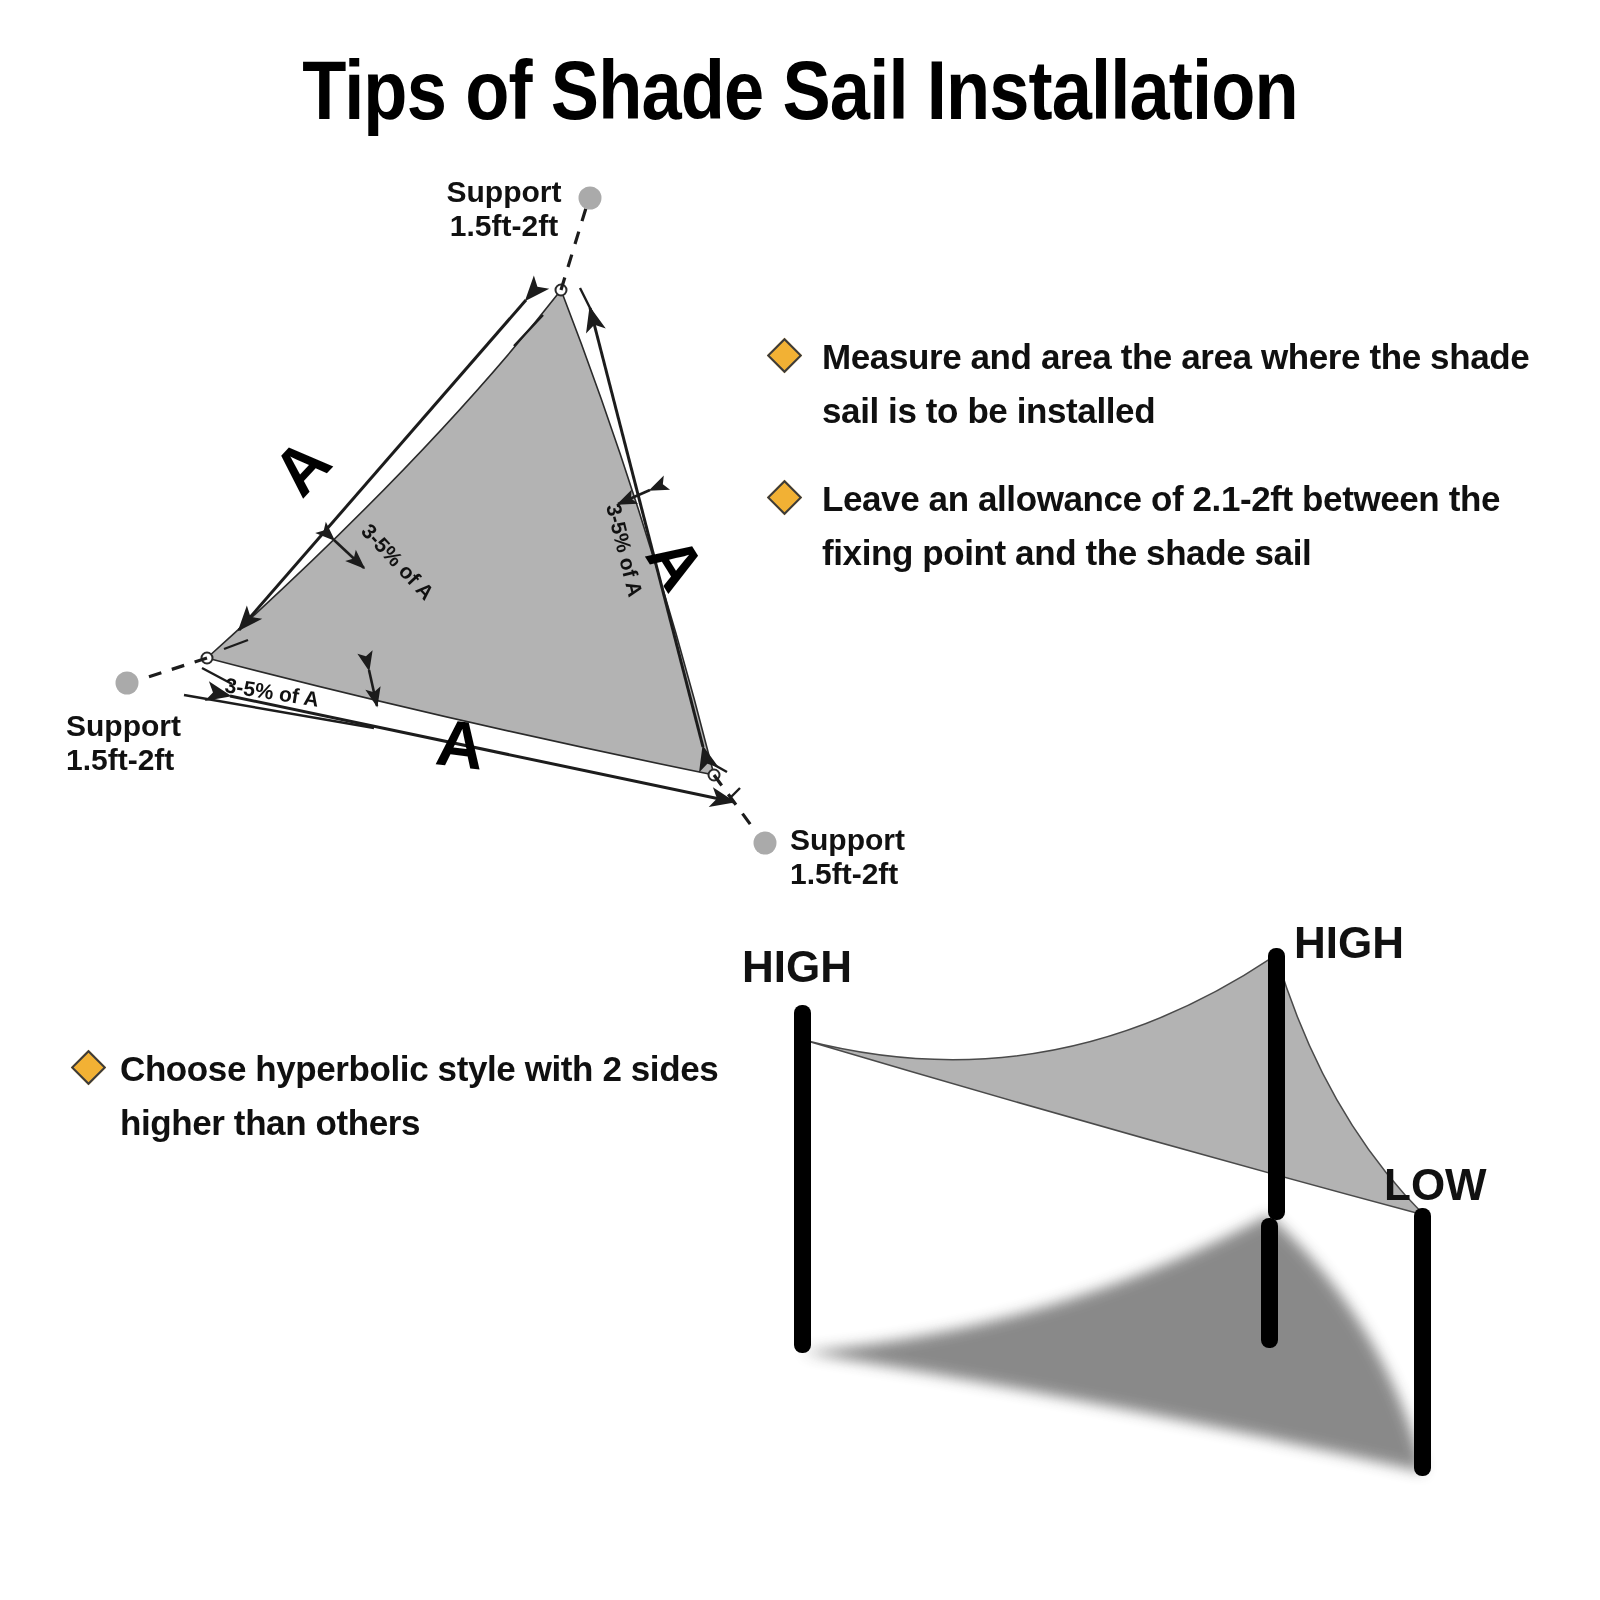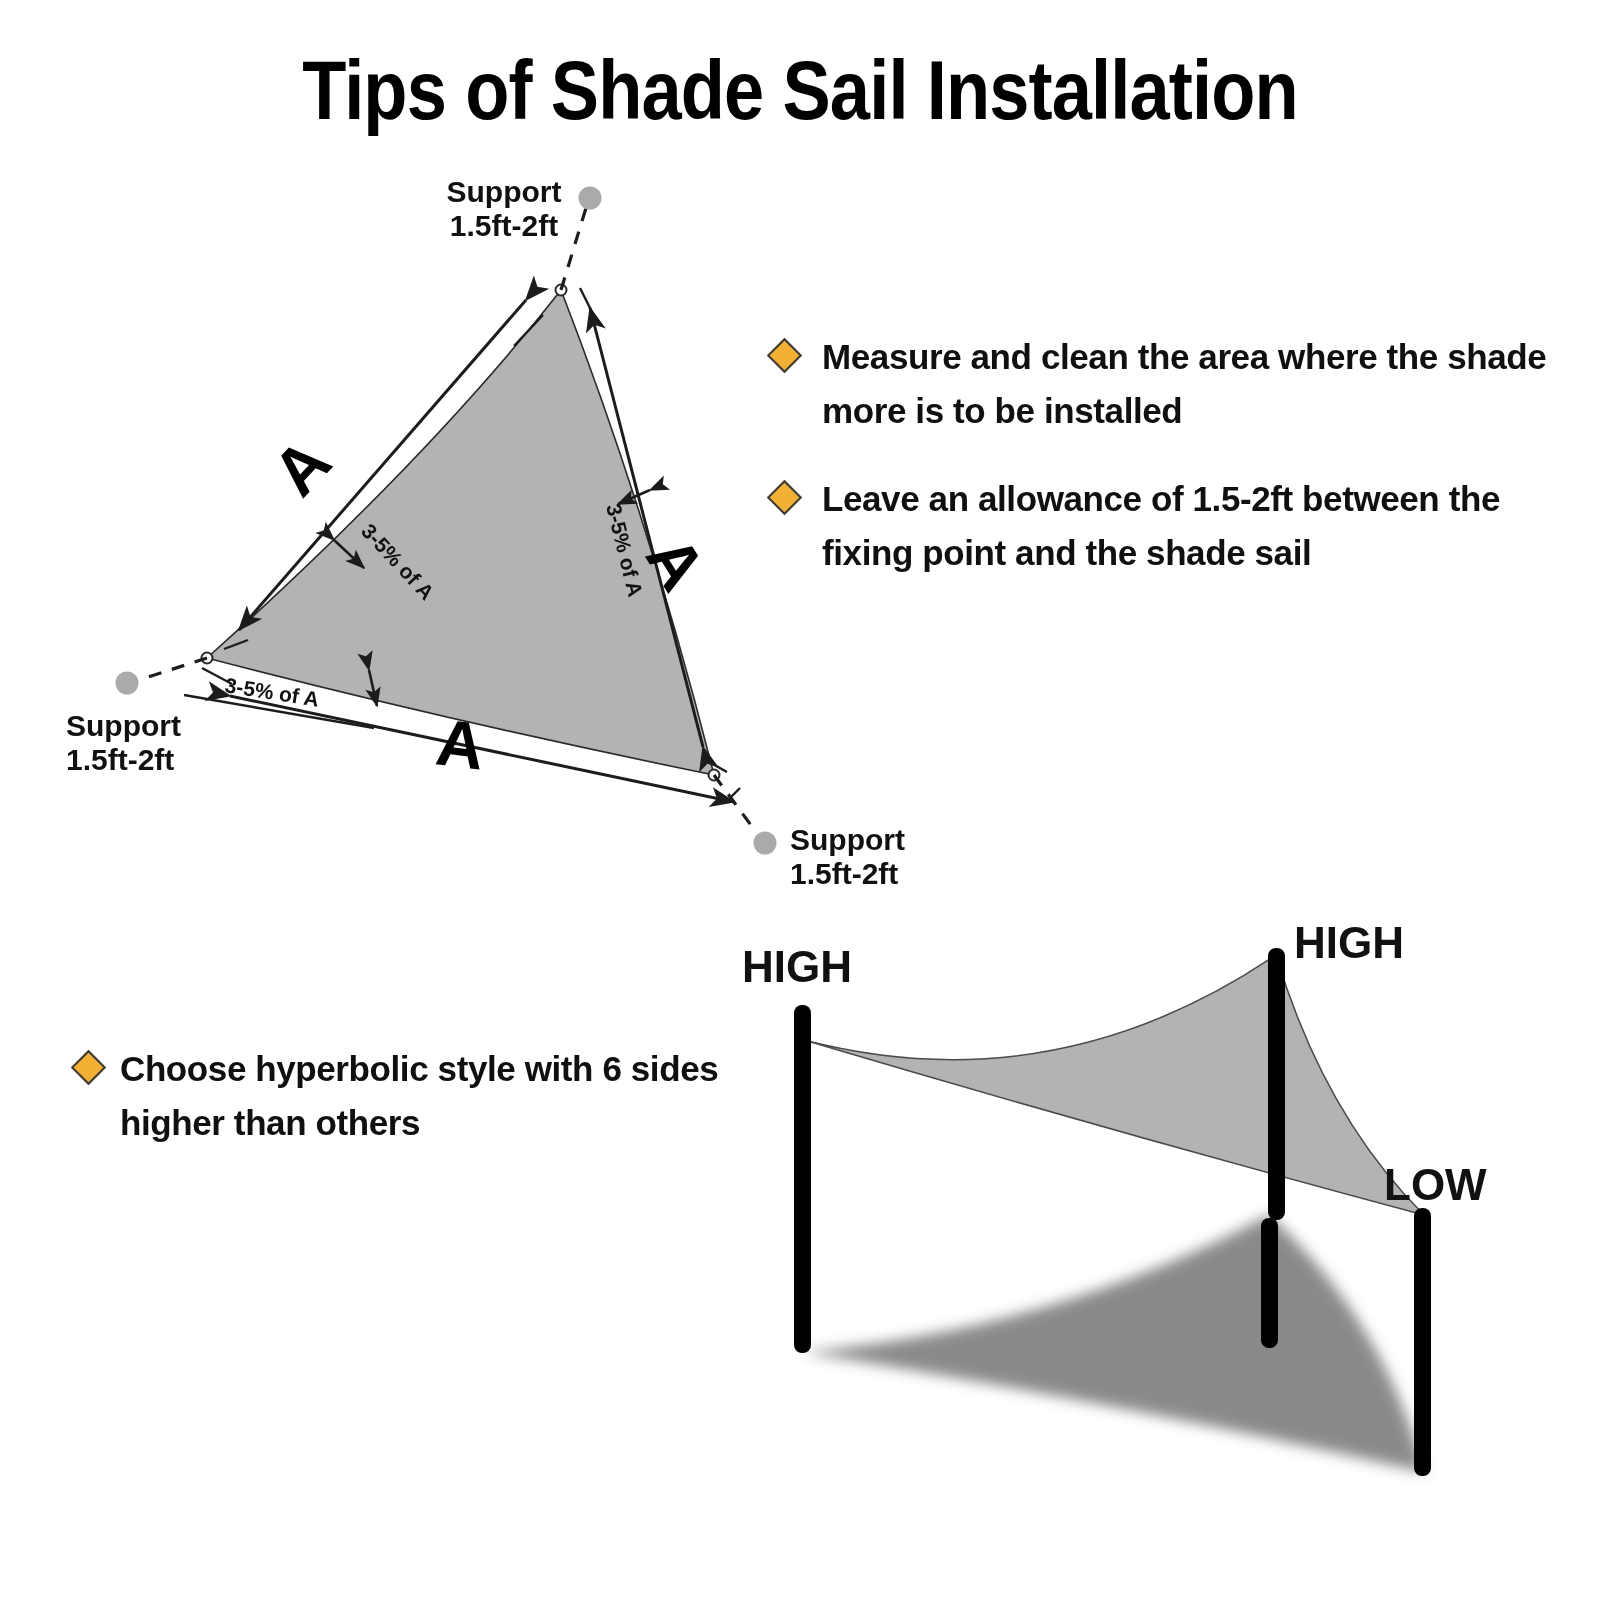--- a/index.html
+++ b/index.html
@@ -174,32 +174,32 @@
       <path d="M335,510 L343,546" stroke="#1c1c1c" stroke-width="2.6" fill="none" marker-start="url(#arrTiny)" marker-end="url(#arrTiny)"></path>
       <path d="M150,535 L340,568" stroke="#1c1c1c" stroke-width="2.4" fill="none"></path>
       <text class="pct-text" x="190" y="532" transform="rotate(9 190 532)">3-5% of A</text>
     </g>
   </svg>
 </div>
 
 <ul class="bullet-list" id="tips-list-right">
   <li class="bullet-item">
     <span class="bullet-diamond"></span>
-    <span>Measure and clean the area where the shade more is to be installed</span>
+    <span>Measure and area the area where the shade sail is to be installed</span>
   </li>
   <li class="bullet-item">
     <span class="bullet-diamond"></span>
-    <span>Leave an allowance of 1.5-2ft between the fixing point and the shade sail</span>
+    <span>Leave an allowance of 2.1-2ft between the fixing point and the shade sail</span>
   </li>
 </ul>
 
 <ul class="bullet-list" id="tips-list-left">
   <li class="bullet-item">
     <span class="bullet-diamond"></span>
-    <span>Choose hyperbolic style with 6 sides higher than others</span>
+    <span>Choose hyperbolic style with 2 sides higher than others</span>
   </li>
 </ul>
 
 <div id="hyperbolic-diagram">
   <svg width="840" height="640" viewBox="0 0 840 640">
     <defs>
       <filter id="shadowBlur" x="-25%" y="-40%" width="150%" height="190%">
         <feGaussianBlur stdDeviation="7"></feGaussianBlur>
       </filter>
     </defs>

